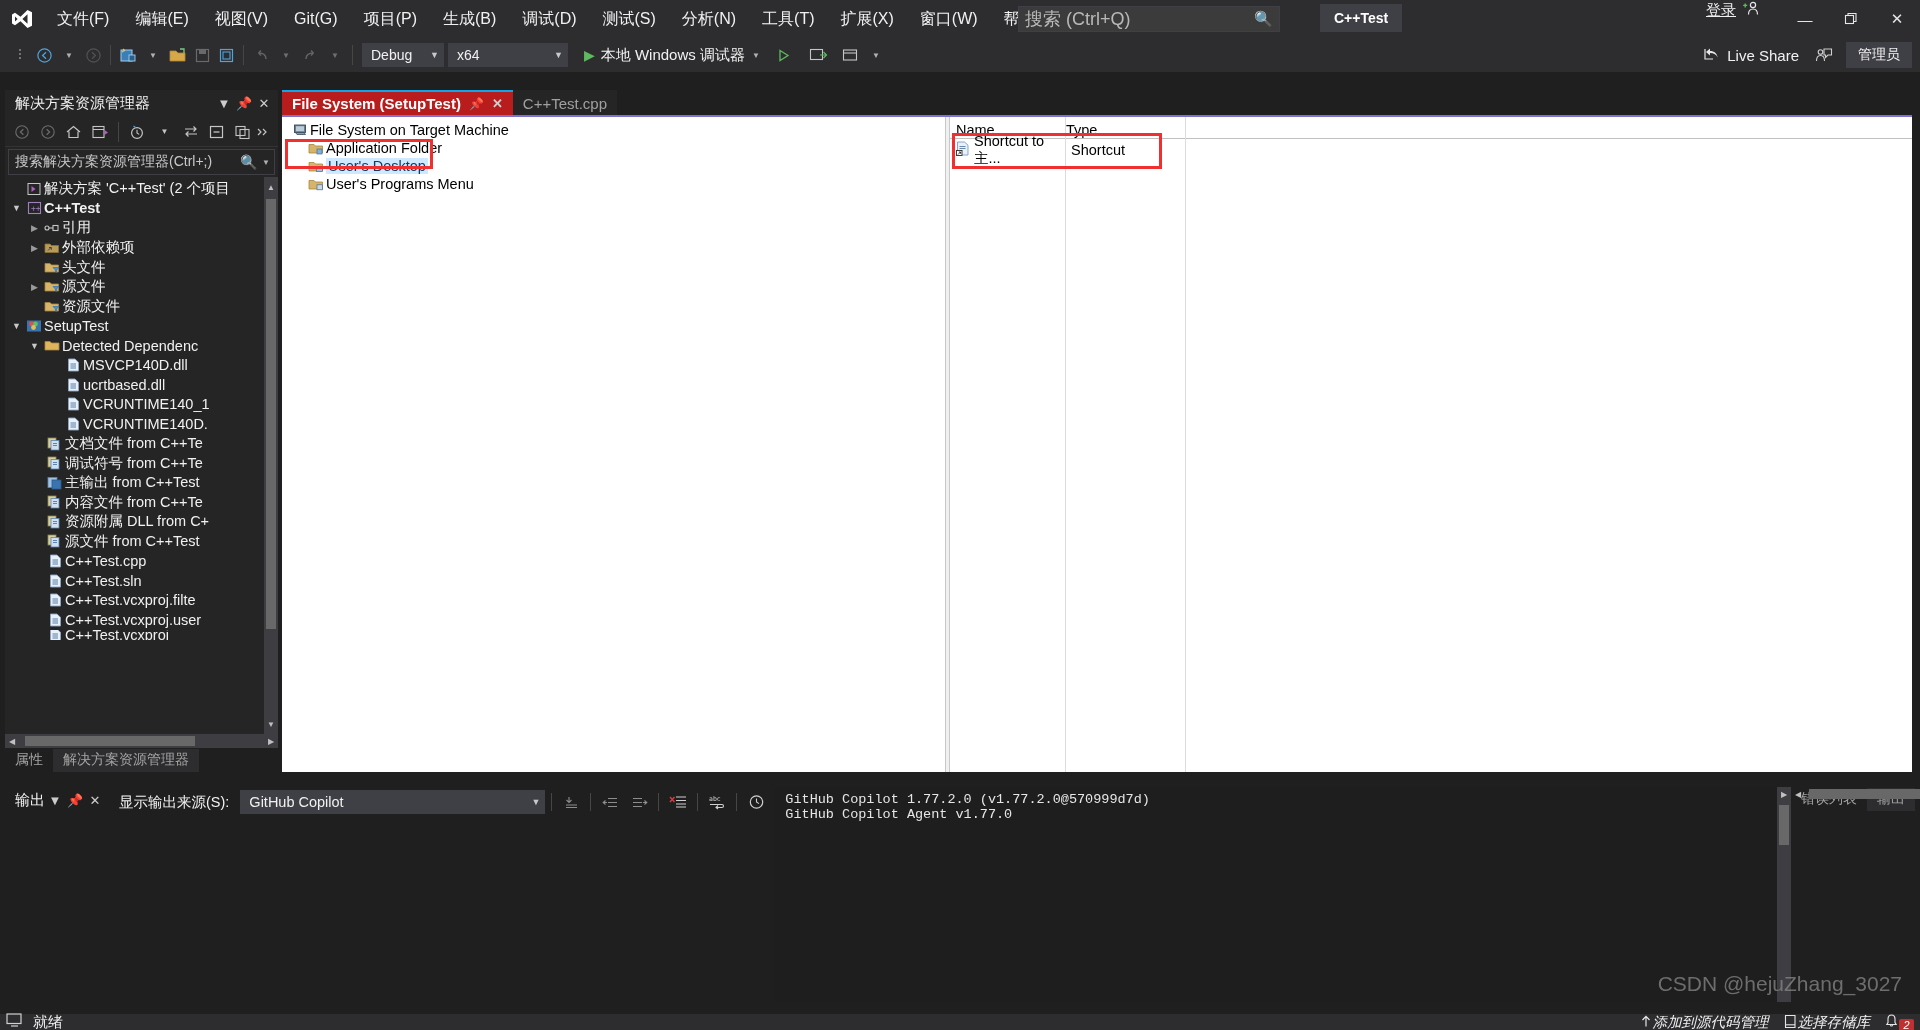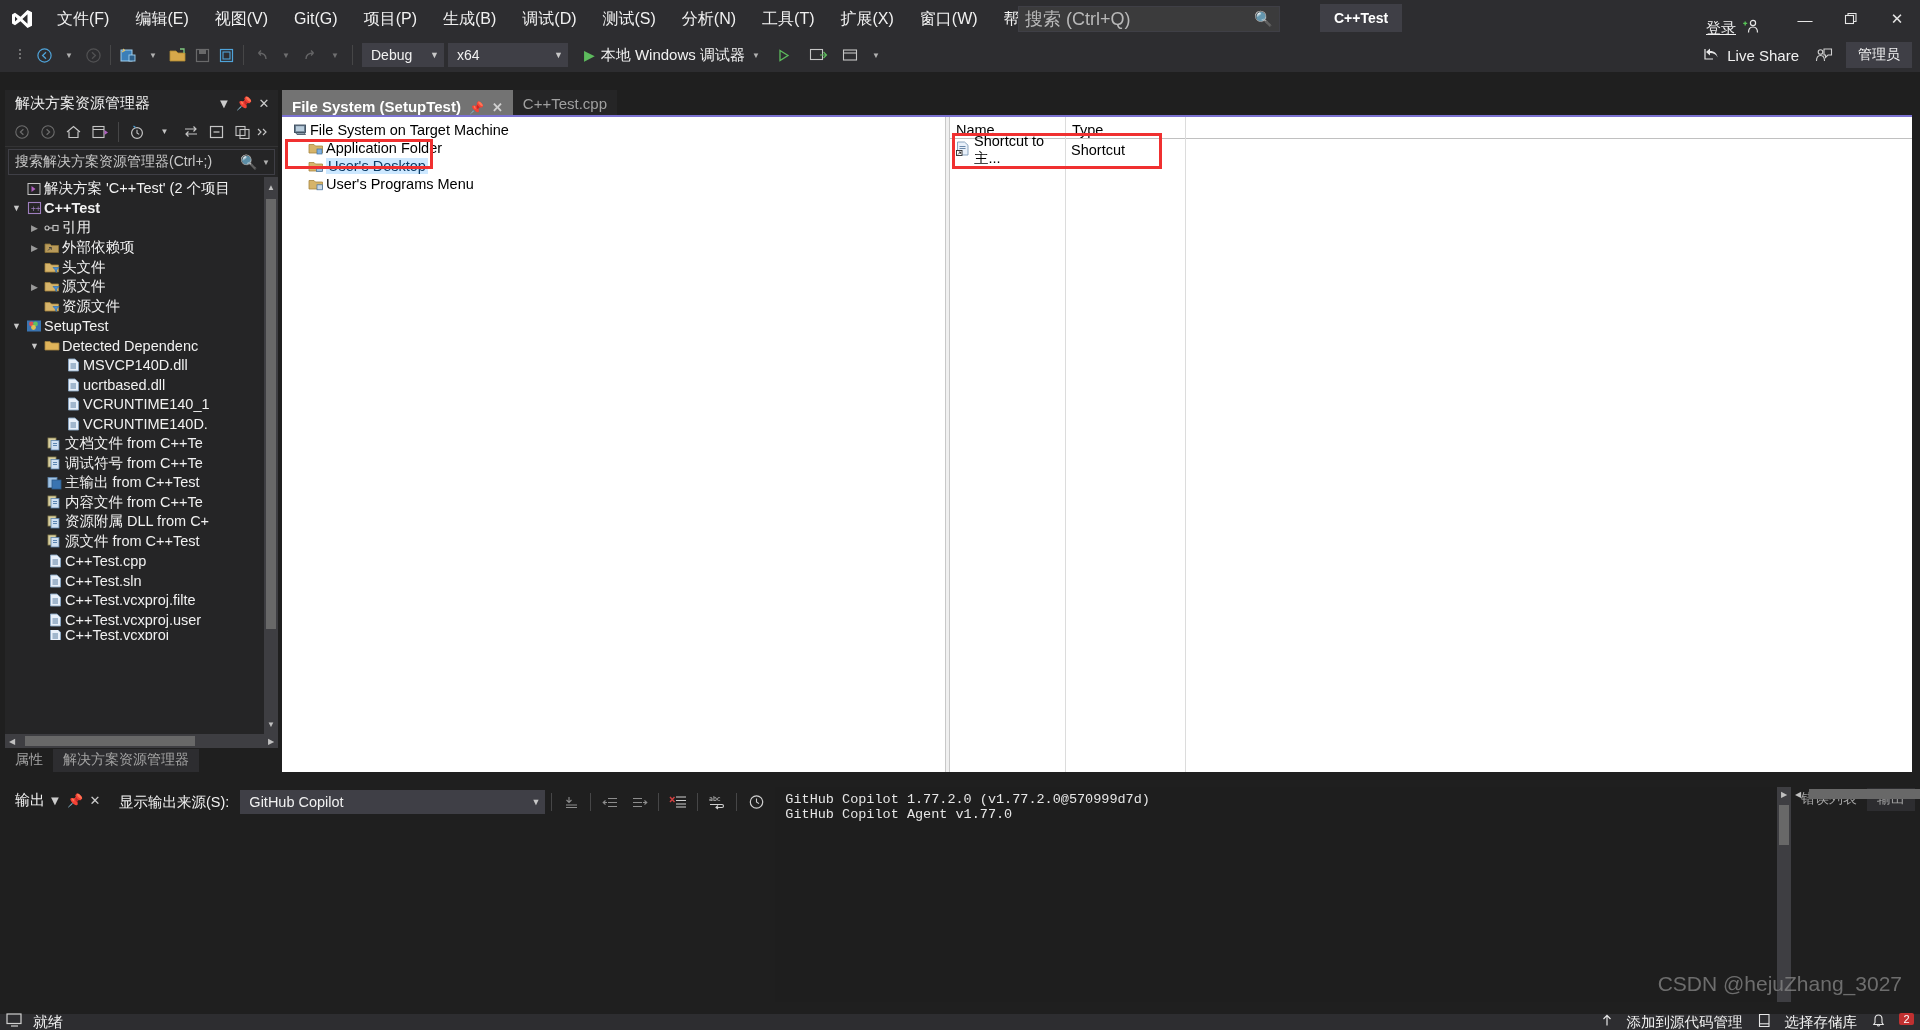--- a/index.html
+++ b/index.html
@@ -31,21 +31,21 @@
     background: #3b3b3c; border: 1px solid #3f3f46;
     display: flex; align-items: center; padding: 0 6px;
   }
   .search-box .ph { font-size: 18px; color: #b9b9b9; flex: 1; }
   .search-box .mag { color: #d4d4d4; font-size: 15px; }
   .sol-chip {
     position: absolute; left: 1320px; top: 4px; height: 28px;
     background: #3f3f46; color: #ffffff; font-size: 14px; font-weight: bold;
     display: flex; align-items: center; padding: 0 14px;
   }
-  .tb-right { position: absolute; right: 0; top: 0; height: 38px; display: flex; align-items: flex-end; }
+  .tb-right { position: absolute; right: 0; top: 0; height: 38px; display: flex; align-items: flex-start; }
   .signin {
     display: flex; align-items: center; gap: 6px; margin-right: 22px; cursor: pointer;
   }
   .signin .txt { font-size: 15px; color: #f1f1f1; text-decoration: underline; }
   .wbtn {
     width: 46px; height: 38px; display: flex; align-items: center; justify-content: center;
     color: #e6e6e6; font-size: 15px; cursor: pointer;
   }
 
   
@@ -148,23 +148,22 @@
     position: absolute; left: 282px; top: 90px; right: 8px; height: 682px;
     background: #1f1f1f; display: flex; flex-direction: column;
   }
   .ed-tabstrip { height: 25px; display: flex; align-items: stretch; background: #1f1f1f; }
   .ed-tab {
     display: flex; align-items: center; gap: 8px; padding: 0 10px;
     font-size: 15px; color: #a0a0a0; background: #252526; cursor: pointer;
     border-top: 1px solid transparent;
   }
   .ed-tab.active {
-    background: #737373; color: #ffffff; font-weight: bold;
-    border-top: 2px solid #737373;
-    align-items: flex-end;
+    background: #b91c1c; color: #ffffff; font-weight: bold;
+    border-top: 2px solid #0ea5e9;
   }
   .ed-tab .tb-x { font-size: 13px; color: #d0d0d0; }
   .ed-tab .tb-pin { font-size: 12px; color: #d0d0d0; }
   .ed-topline { height: 2px; background: #7b72d1; }
   .ed-body { flex: 1; display: flex; background: #ffffff; position: relative; }
   .fs-left {
     width: 663px; background: #ffffff; position: relative; padding: 4px 0 0 4px;
     border-right: 1px solid #ffffff;
   }
   .fs-split { width: 5px; background: #f0f0f0; border-left: 1px solid #c8c8c8; border-right: 1px solid #c8c8c8; cursor: col-resize; }
@@ -177,21 +176,21 @@
   .fsrow.sel .txt { background: #cde8ff; color: #0b3d68; padding: 0 2px; }
   .fsrow.ind { padding-left: 20px; }
   .hl-box {
     position: absolute; border: 3px solid #f03030; pointer-events: none;
   }
   .col-head {
     height: 22px; display: flex; align-items: flex-end; border-bottom: 1px solid #c0c0c0;
     background: #ffffff; font-size: 14.5px; color: #000;
   }
   .col-head .c1 { width: 115px; padding-left: 6px; }
-  .col-head .c2 { width: 120px; padding-left: 6px; border-left: 1px solid #d8d8d8; }
+  .col-head .c2 { width: 120px; padding-left: 0; border-left: 1px solid #d8d8d8; }
   .col-head .c3 { flex: 1; border-left: 1px solid #d8d8d8; }
   .gridcol-v { position: absolute; top: 0; bottom: 0; width: 1px; background: #dcdcdc; }
   .irow { display: flex; align-items: center; height: 22px; font-size: 14.5px; color: #000; }
   .irow .n { width: 115px; display: flex; align-items: center; gap: 4px; padding-left: 6px; overflow: hidden; }
   .irow .t { width: 120px; padding-left: 6px; }
 
   
   .out {
     position: absolute; left: 5px; right: 5px; top: 775px; height: 215px;
     background: #1f1f1f; display: flex; flex-direction: row; margin-top: 12px;
@@ -222,21 +221,21 @@
   .out-tabs { height: 24px; display: flex; align-items: flex-end; background: #1f1f1f; }
 
   
   .status {
     position: absolute; left: 0; bottom: 0; width: 1920px; height: 16px;
     background: #2d2d30; display: flex; align-items: center; padding: 0 6px;
   }
   .st-left { display: flex; align-items: center; gap: 8px; flex: 1; }
   .st-ready { font-size: 15px; color: #f1f1f1; }
   .st-right { display: flex; align-items: center; gap: 14px; font-size: 14.5px; color: #f1f1f1; }
-  .st-item { display: flex; align-items: flex-start; gap: 13px; cursor: pointer; }
+  .st-item { display: flex; align-items: flex-end; gap: 0; cursor: pointer; font-style: italic; }
   .notif-badge {
     background: #c03030; color: #fff; font-size: 11px; border-radius: 2px;
     padding: 0 3px; min-width: 15px; text-align: center;
   }
   .watermark {
     position: absolute; right: 18px; bottom: 34px; font-size: 21px; color: #888;
     opacity: .75; pointer-events: none; font-family: "Liberation Sans", sans-serif;
   }
 </style>
 </head>

